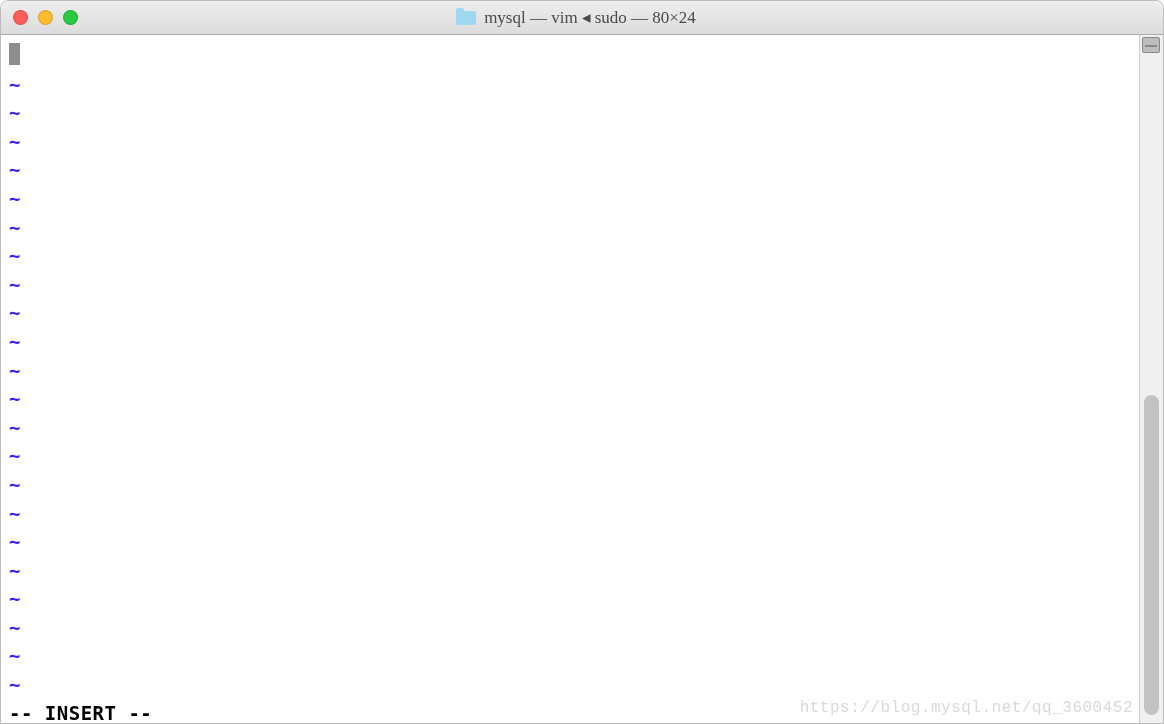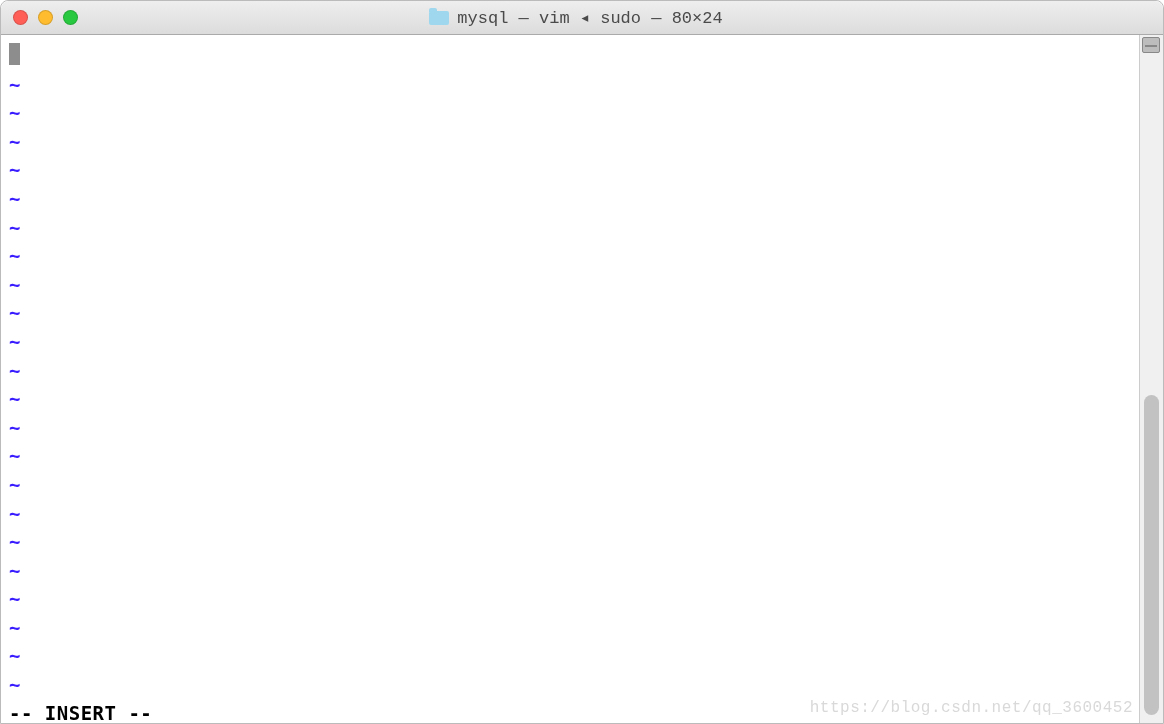--- a/index.html
+++ b/index.html
@@ -39,21 +39,21 @@
     .tl-red { background: #ff5f57; }
     .tl-yellow { background: #febc2e; }
     .tl-green { background: #28c840; }
     .title-center {
       position: absolute;
       left: 0; right: 12px;
       display: flex;
       justify-content: center;
       align-items: center;
       gap: 8px;
-      font-family: Liberation Mono, monospace;
+      font-family: Liberation Serif, serif;
       font-size: 17px;
       color: #4a4a4a;
       pointer-events: none;
     }
     .folder-icon {
       display: inline-block;
       width: 20px;
       height: 14px;
       background: #9fd8ee;
       border-radius: 2px;
@@ -186,13 +186,13 @@
       <div class="tilde-line">~</div>
     </div>
   <div class="status-line">-- INSERT --</div>
 </div>
 
 <div class="right-bar">
   <div class="side-icon"></div>
   <div class="thumb"></div>
 </div>
 
-<div class="watermark">https://blog.csdn.net/qq_3600452</div>
+<div class="watermark">https://blog.mysql.net/qq_3600452</div>
 
 </body></html>

